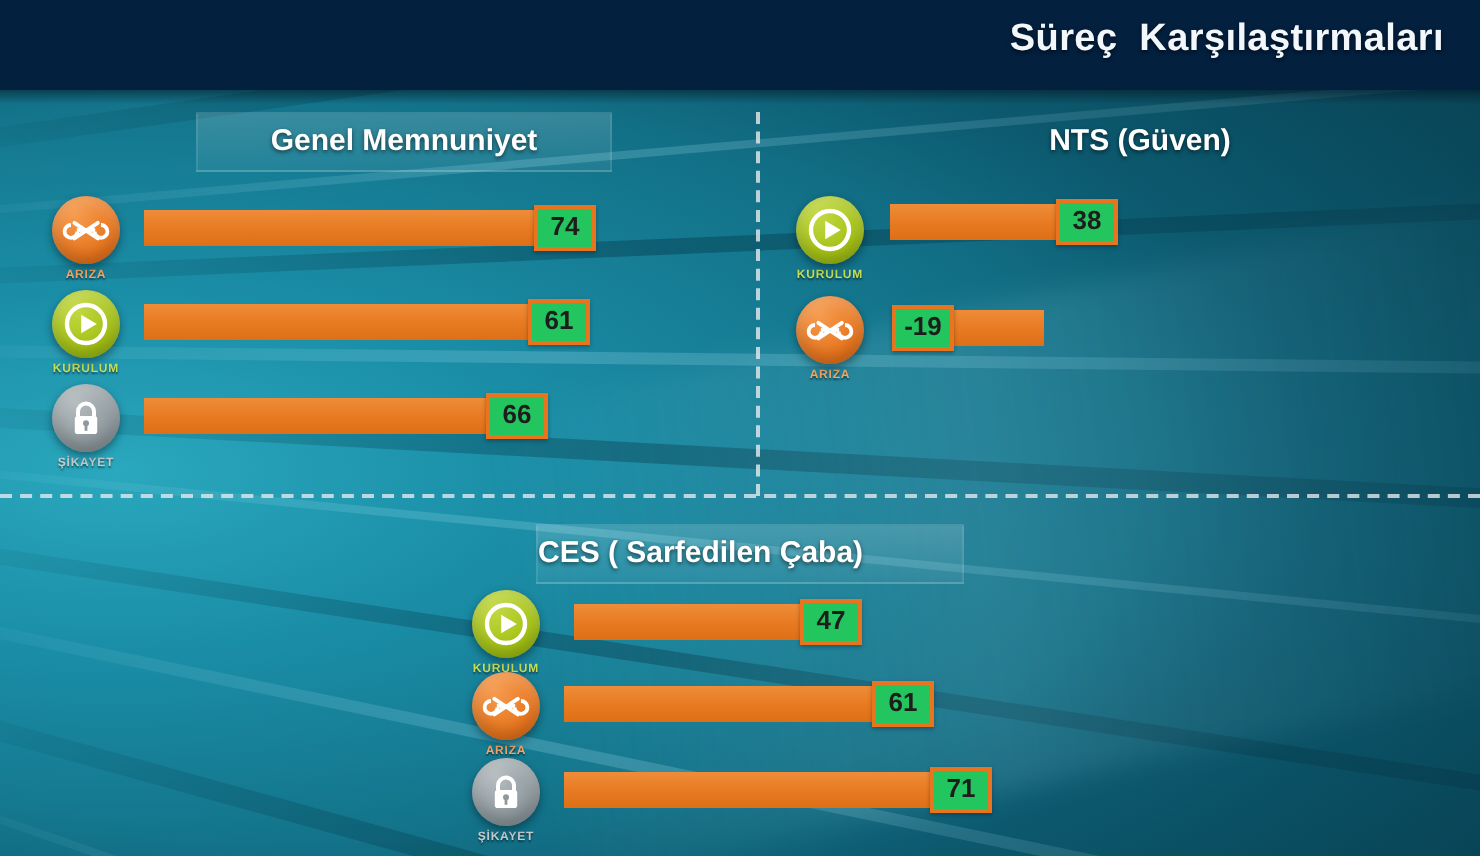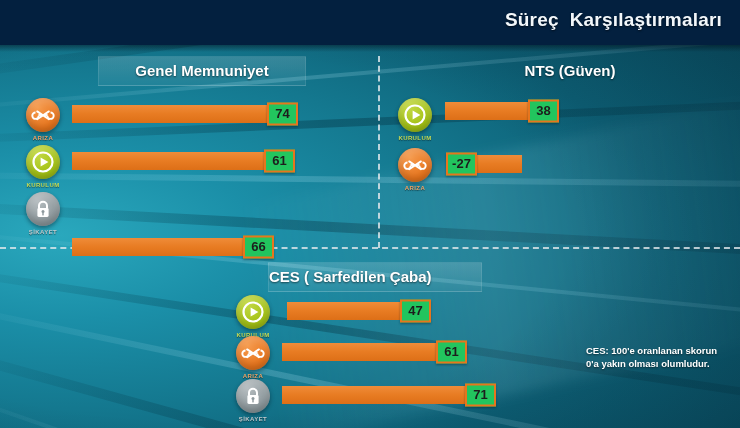--- a/index.html
+++ b/index.html
@@ -156,21 +156,21 @@
         <div class="disc sikayet">
           <svg viewBox="0 0 34 34">
             <path d="M13 16.2 v-2.4 a4 4 0 0 1 8 0 v2.4" fill="none" stroke="#fff" stroke-width="2"></path>
             <rect x="11.4" y="16" width="11.2" height="9" rx="1.4" fill="#fff"></rect>
             <circle cx="17" cy="19.6" r="1.5" fill="#8e999d"></circle>
             <rect x="16.3" y="20.4" width="1.4" height="3" fill="#8e999d"></rect>
           </svg>
         </div>
         <div class="cap sikayet">ŞİKAYET</div>
       </div>
-      <div class="barwrap" style="left: 68px; top: 195px; width: 304px; height: 26px; margin-top: 39px;">
+      <div class="barwrap" style="left: 68px; top: 195px; width: 304px; height: 26px;">
         <div class="bar">
           <div class="track"></div>
           <div class="fill" style="width: 195px;"></div>
         </div>
         <div class="valbox" style="left: 175px;">66</div>
       </div>
       <div class="chip" style="left: 392px; top: 98px;">
         <div class="disc kurulum">
           <svg viewBox="0 0 34 34">
             <circle cx="17" cy="17" r="9.5" fill="none" stroke="#fff" stroke-width="2.2"></circle>
@@ -196,21 +196,21 @@
             <path d="M22.9 13.4 L11.2 21.2" stroke="#fff" stroke-width="1.9" stroke-linecap="round"></path>
           </svg>
         </div>
         <div class="cap ariza">ARIZA</div>
       </div>
       <div class="barwrap" style="left: 441px; top: 151px; width: 289px; height: 26px;">
         <div class="bar">
           <div class="track"></div>
           <div class="fill" style="left: 19px; width: 62px;"></div>
         </div>
-        <div class="valbox" style="left: 5px;">-27</div>
+        <div class="valbox" style="left: 5px;">-19</div>
       </div>
       <div class="chip" style="left: 230px; top: 295px;">
         <div class="disc kurulum">
           <svg viewBox="0 0 34 34">
             <circle cx="17" cy="17" r="9.5" fill="none" stroke="#fff" stroke-width="2.2"></circle>
             <path d="M14.6 12.4 L22.4 17 L14.6 21.6 Z" fill="#fff"></path>
           </svg>
         </div>
         <div class="cap kurulum">KURULUM</div>
       </div>
@@ -253,18 +253,14 @@
       </div>
       <div class="barwrap" style="left: 278px; top: 382px; width: 300px; height: 26px;">
         <div class="bar">
           <div class="track"></div>
           <div class="fill" style="width: 207px;"></div>
         </div>
         <div class="valbox" style="left: 187px; text-align: center;">71</div>
       </div>
     </div>
 
-  <div class="note">
-    <div>CES: 100'e oranlanan skorun</div>
-    <div>0'a yakın olması olumludur.</div>
-  </div>
 
 </div>
 
 </body></html>

